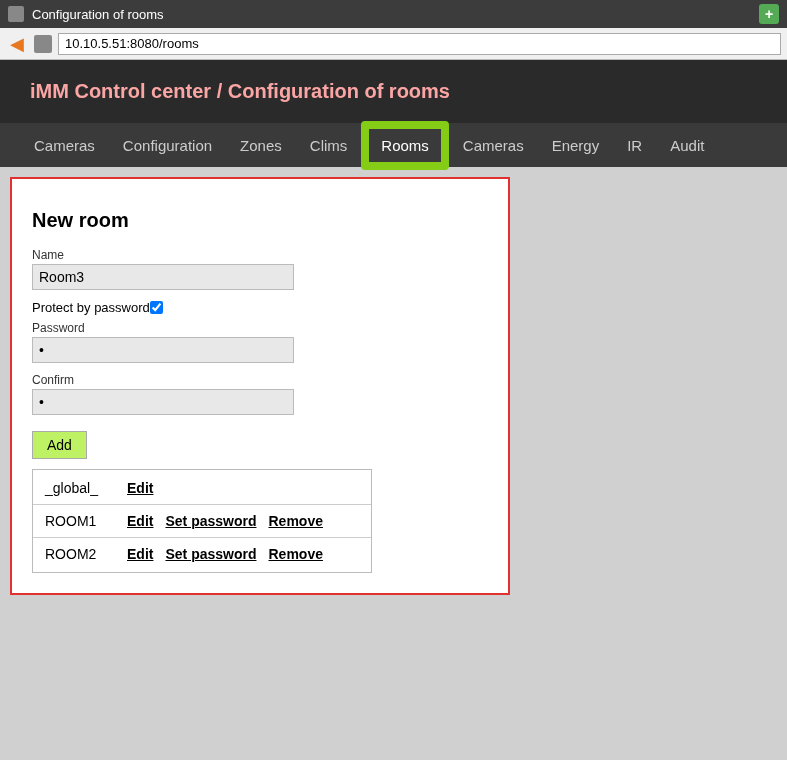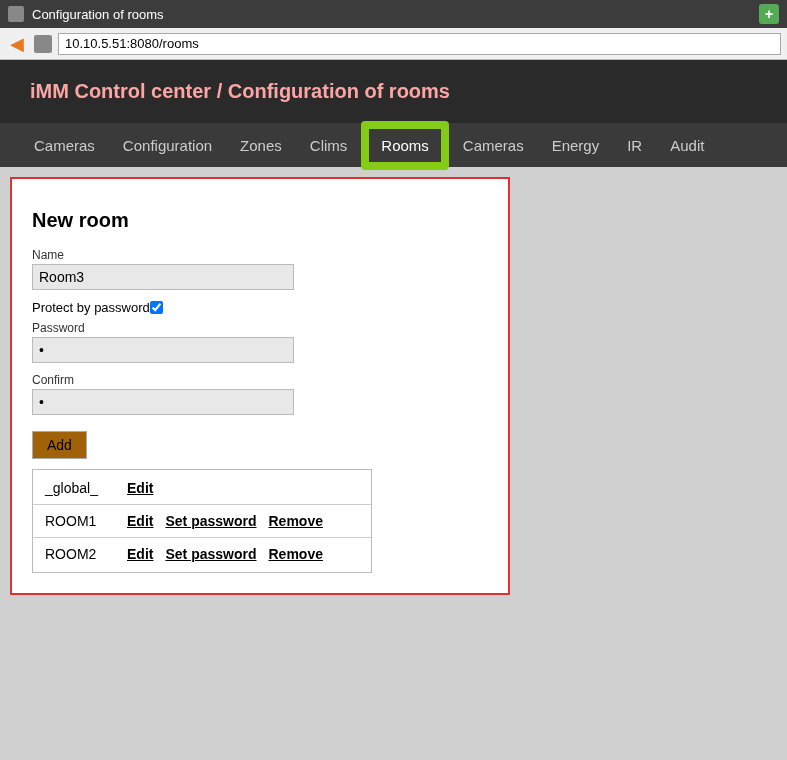--- a/index.html
+++ b/index.html
@@ -144,21 +144,21 @@
 
     .checkbox-row {
       display: flex;
       align-items: center;
       gap: 0;
       margin-bottom: 6px;
       font-size: 13px;
     }
 
     .add-btn {
-      background: #a16207;
+      background: #bef264;
       border: 1px solid #aaa;
       padding: 5px 14px;
       font-size: 14px;
       cursor: pointer;
       margin-top: 6px;
     }
 
     
     .rooms-table {
       border: 1px solid #bbb;

